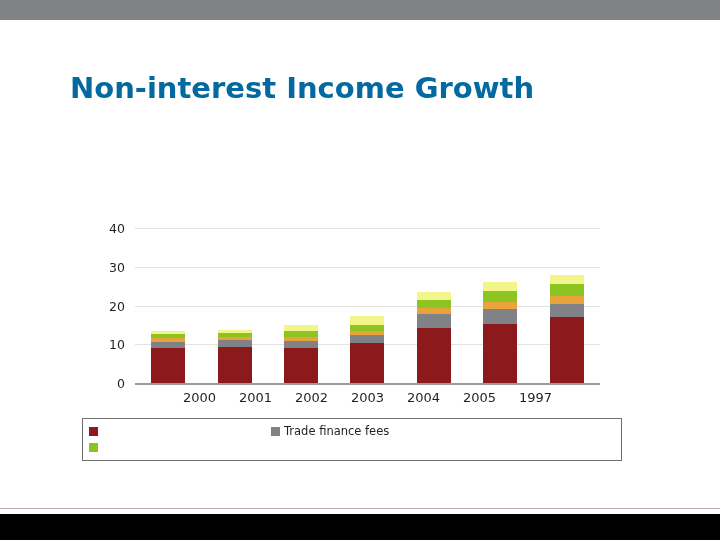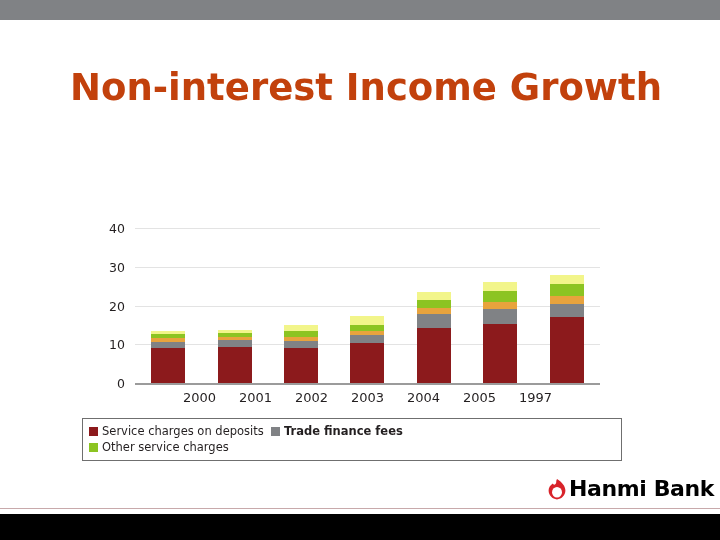--- a/index.html
+++ b/index.html
@@ -43,23 +43,23 @@
     width: 720px;
     height: 1px;
     background: #c8a9ab;
   }
   
   .title {
     position: absolute;
     left: 70px;
     top: 70px;
     width: 580px;
-    font-size: 37px;
+    font-size: 29px;
     font-weight: bold;
-    color: #c2410c;
+    color: #0369a1;
     letter-spacing: 0px;
     line-height: 36px;
     white-space: nowrap;
   }
   
   .chart-wrap {
     position: absolute;
     left: 80px;
     top: 220px;
     width: 550px;
@@ -163,21 +163,21 @@
     color: #231f20;
     white-space: nowrap;
   }
   .swatch {
     width: 9px;
     height: 9px;
     margin-right: 4px;
     flex: none;
   }
   .li-0 { width: 182px; }
-  .li-1 { width: 160px; font-weight: bold; }
+  .li-1 { width: 160px; }
   .li-2 { width: 150px; }
   
   .logo {
     position: absolute;
     left: 548px;
     top: 478px;
     display: flex;
     align-items: center;
   }
   .logo-mark {
@@ -304,44 +304,33 @@
         <div class="xlabel">2003</div>
         <div class="xlabel">2004</div>
         <div class="xlabel">2005</div>
         <div class="xlabel">1997</div>
       </div>
 
     <div class="legend">
       <div class="legend-row" id="legend-row-0">
           <div class="legend-item li-0">
             <span class="swatch" style="background: rgb(140, 26, 28);"></span>
-            <span>Service charges on deposits</span>
           </div>
           <div class="legend-item li-1">
             <span class="swatch" style="background: rgb(128, 130, 133);"></span>
             <span>Trade finance fees</span>
           </div>
         </div>
       <div class="legend-row" id="legend-row-1">
           <div class="legend-item li-0">
             <span class="swatch" style="background: rgb(140, 196, 34);"></span>
-            <span>Other service charges</span>
           </div>
         </div>
     </div>
 
   </div>
 
   <div class="footer-rule"></div>
 
-  <div class="logo">
-    <span class="logo-mark">
-      <svg width="18" height="21" viewBox="0 0 18 21" xmlns="http://www.w3.org/2000/svg">
-        <path d="M9 0 C7.6 2.3 8.9 3.6 7.5 5.1 C6.4 6.2 5.2 5.6 4.8 4.6 C2.2 6.3 0.6 8.6 0.6 11.6 C0.6 16.1 4.3 20.4 9 20.4 C13.7 20.4 17.4 16.1 17.4 11.6 C17.4 7.2 14.2 3.3 9 0 Z" fill="#d8232a"></path>
-        <ellipse cx="9" cy="13.2" rx="5" ry="5.3" fill="#ffffff"></ellipse>
-      </svg>
-    </span>
-    <span class="logo-text">Hanmi Bank</span>
-  </div>
 
   <div class="bottom-band"></div>
 
 </div>
 
 </body></html>

